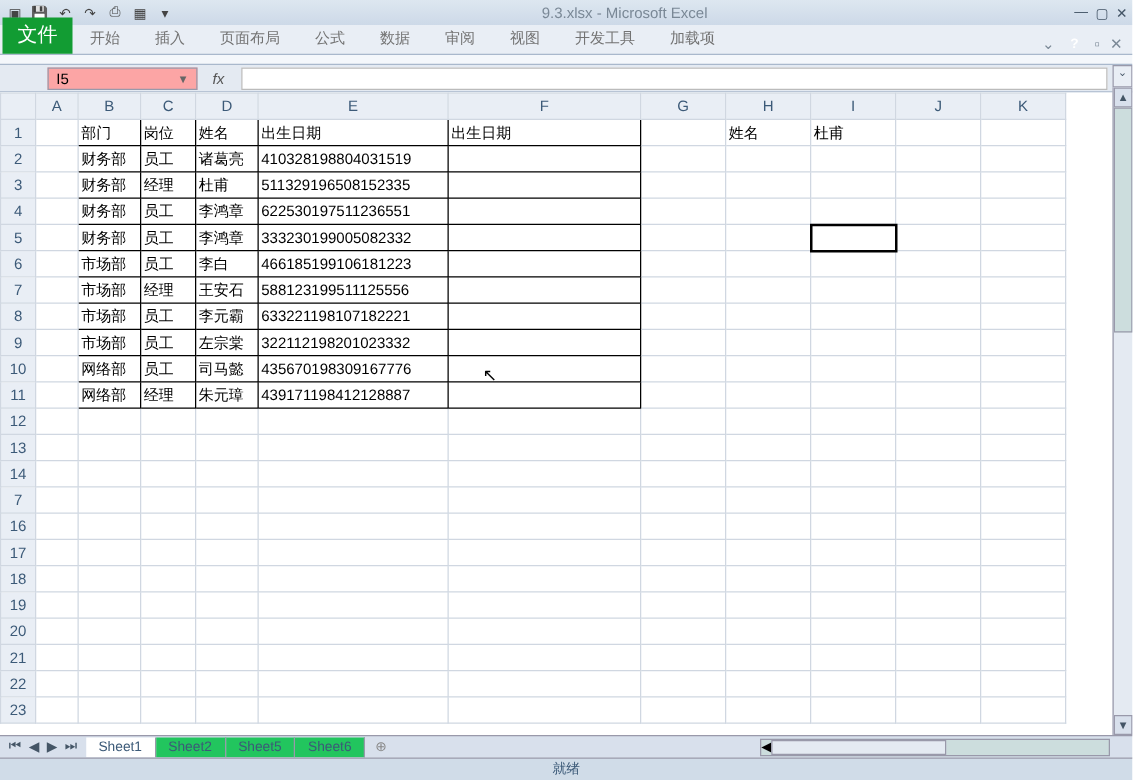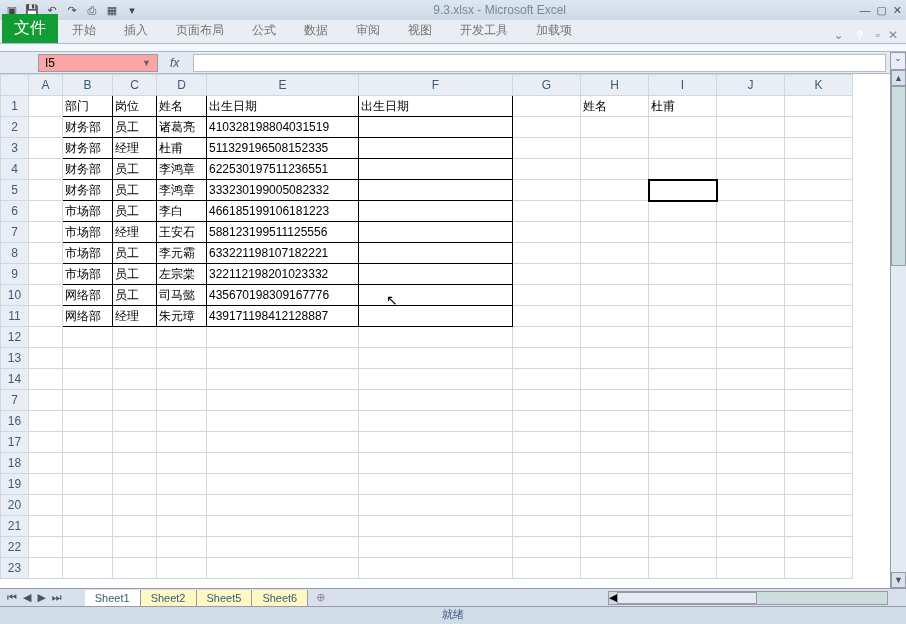--- a/index.html
+++ b/index.html
@@ -27,22 +27,22 @@
 .sheet th { background: #e9eef5; color: #3c5a78; font-weight: normal; text-align: center; }
 .sheet th.corner { background: #e9eef5; width: 28px; }
 .sheet td { background: #fff; }
 .sheet tr td.rowhdr { background: #e9eef5; text-align: center; color: #3c5a78; width: 28px; }
 .cell-border { border: 1px solid #000 !important; }
 .selcell { background: transparent; outline: 2px solid #000; outline-offset: -1px; }
 .cursor { position: absolute; left: 386px; top: 218px; font-size: 14px; color: #000; pointer-events: none; }
 .sheet-tabs { position: absolute; bottom: 18px; left: 0; right: 0; height: 18px; background: #d8e0ec; display: flex; align-items: center; font-size: 11px; border-top: 1px solid #99a; }
 .sheet-nav { display: flex; gap: 0; color: #456; padding: 0 4px; }
 .sheet-nav span { padding: 0 3px; cursor: pointer; }
-.stab { padding: 2px 10px; border-right: 1px solid #99a; background: #fef9c3; color: #3c5a78; cursor: pointer; }
-.stab.active { background: #fff; margin-left: 16px; }
+.stab { padding: 2px 10px; border-right: 1px solid #99a; background: #22c55e; color: #3c5a78; cursor: pointer; }
+.stab.active { background: #fff; }
 .insert-tab { padding: 2px 8px; color: #888; }
 .hscroll { flex: 1; display: flex; justify-content: flex-end; padding-right: 18px; gap: 0; }
 .hscroll .bar { width: 280px; height: 14px; background: #cdd; border: 1px solid #99a; display: flex; align-items: center; }
 .hscroll .bar .thumb { width: 140px; height: 12px; background: #e4eaf2; border: 1px solid #99a; }
 .status-bar { position: absolute; bottom: 0; left: 0; right: 0; height: 18px; background: #d0dce8; display: flex; align-items: center; padding: 0 6px; font-size: 11px; color: #3c5a78; border-top: 1px solid #99a; flex-direction: column; }
 .status-bar .right { margin-left: auto; display: flex; align-items: center; gap: 20px; }
 .view-btns span { display: inline-block; width: 16px; height: 14px; border: 1px solid #99a; background: #e9eef5; }
 .zoom-slider { width: 90px; height: 4px; background: #bbb; position: relative; }
 .zoom-slider::after { content: ""; position: absolute; left: 45px; top: -4px; width: 6px; height: 12px; background: #e9eef5; border: 1px solid #99a; }
 .vscroll { position: absolute; right: 0; top: 70px; bottom: 36px; width: 16px; background: #e4eaf2; border-left: 1px solid #99a; display: flex; flex-direction: column; }

